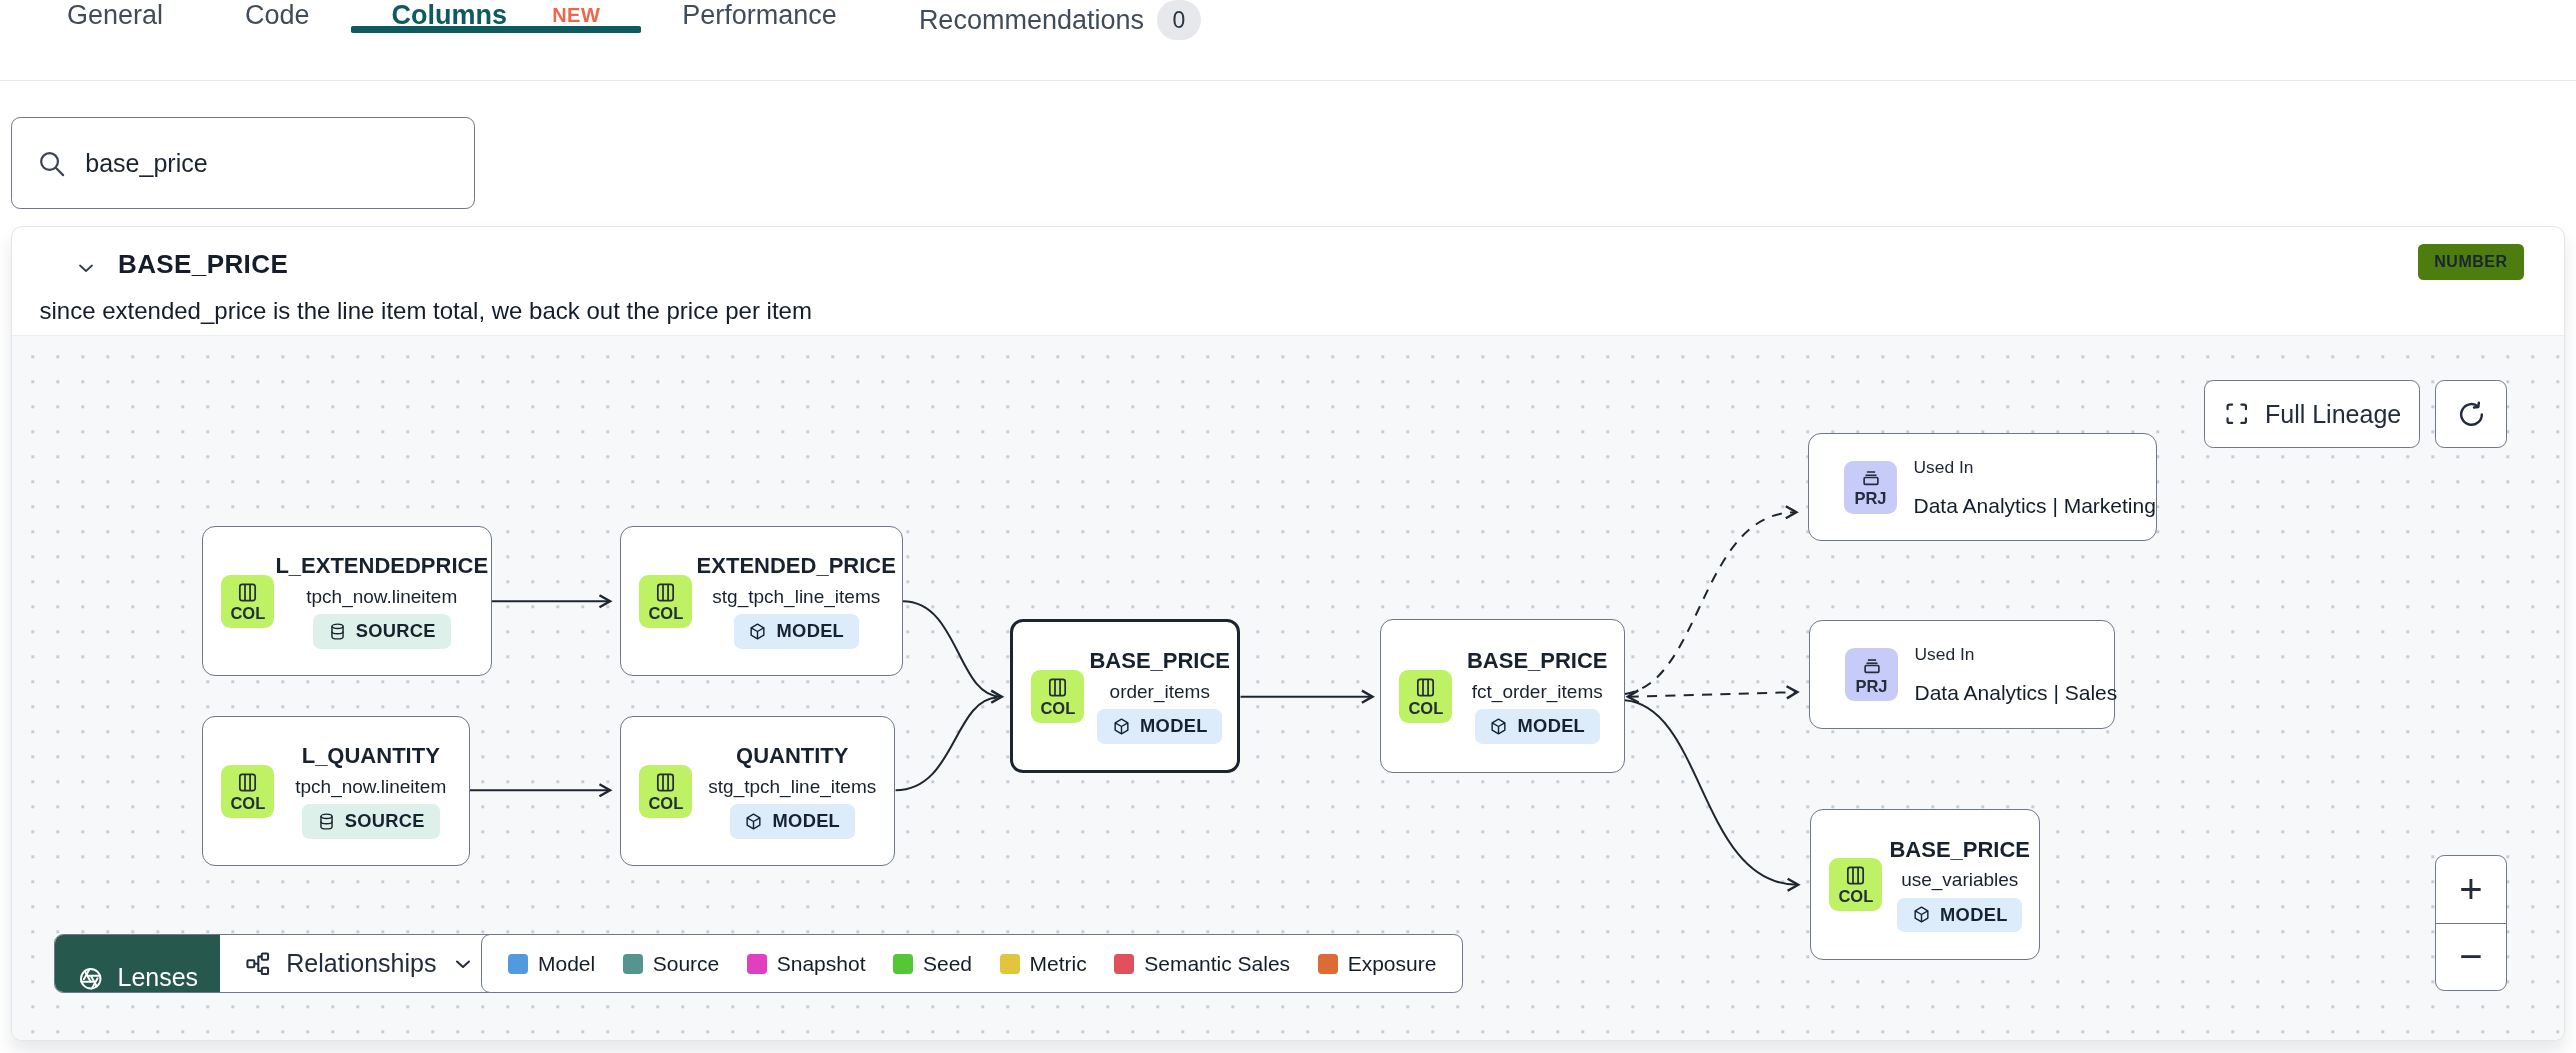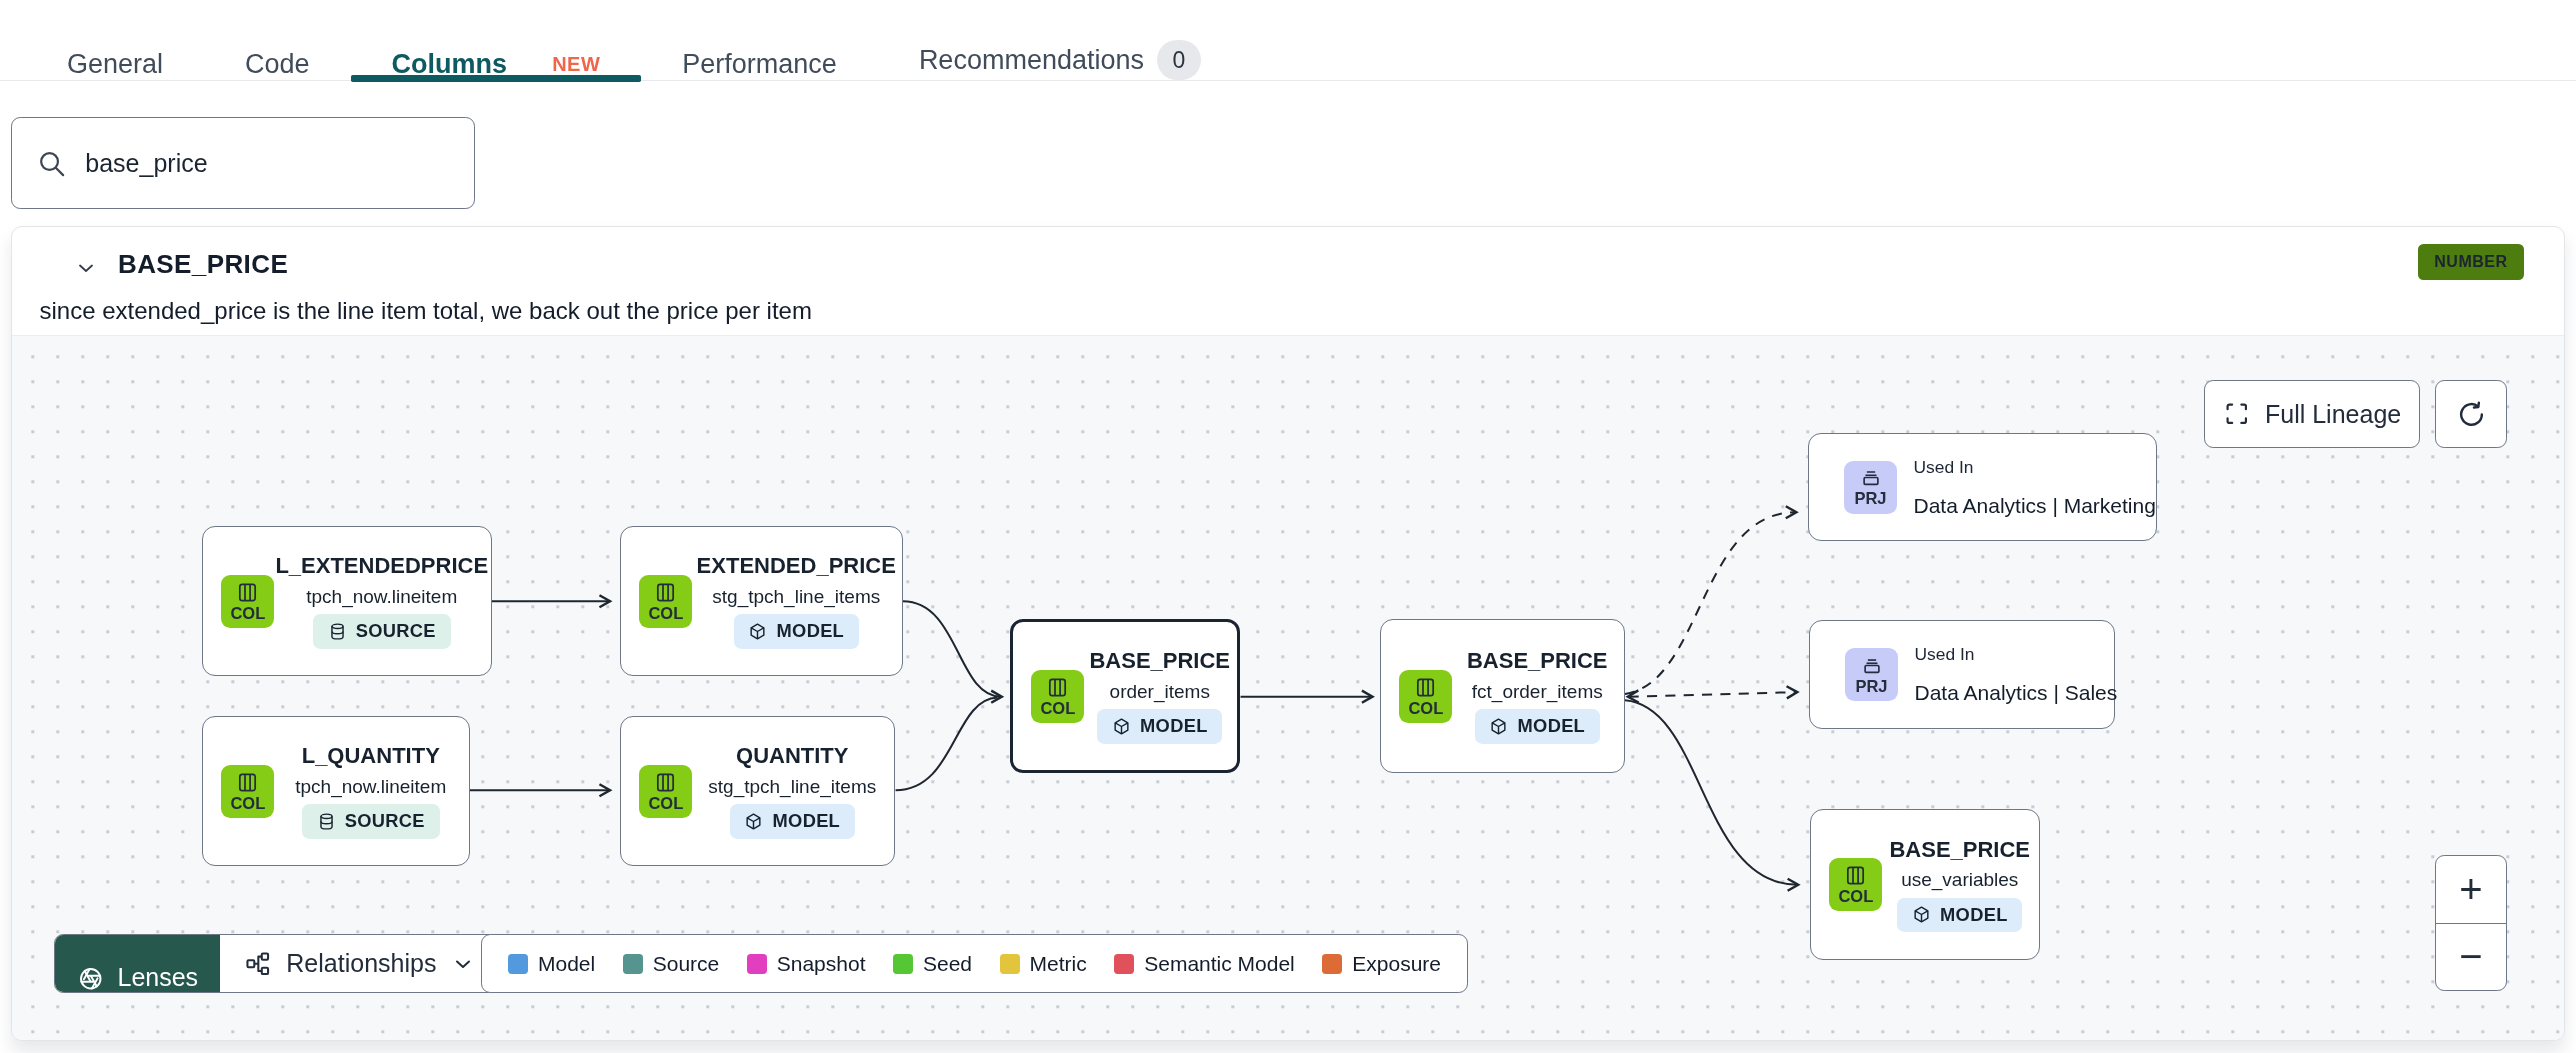--- a/index.html
+++ b/index.html
@@ -1,21 +1,21 @@
 <!DOCTYPE html>
 <html style="font-size:14.7px"><head>
 <meta charset="utf-8">
 <style>
   * { margin:0; padding:0; box-sizing:border-box; }
   html,body { width:2576px; height:1053px; background:#fff; font-family:"Liberation Sans", sans-serif; overflow:hidden; }
   .root { position:relative; width:2576px; height:1053px; }
 
   
   .tabbar { position:absolute; top:0; left:0; right:0; height:81px; background:#fff;
-            border-bottom:1.8px solid #e7e9ed; display:flex; align-items:flex-end; padding-left:26px; }
+            border-bottom:1.8px solid #e7e9ed; display:flex; align-items:flex-start; padding-left:26px; }
   .tab { position:relative; display:flex; align-items:center; gap:13px; padding:0 41px;
          font-size:27px; color:#414c5b; font-weight:500; cursor:pointer; white-space:nowrap; }
   .tab.active { color:#0d5a61; font-weight:700; }
   .tab.active::after { content:""; position:absolute; left:0; right:0; bottom:-1.8px; height:6.4px;
          background:#0d5a61; border-radius:1.8px; }
   .tab-new { font-size:20px; font-weight:700; color:#f0664a; letter-spacing:0.5px;margin-left:32px; }
   .tab-count { min-width:44px; height:40px; padding:0 13px; border-radius:21px; background:#e6e8ec;
          color:#2a3441; font-size:23px; font-weight:500; display:flex; align-items:center; justify-content:center; }
 
   
@@ -40,21 +40,21 @@
   
   .canvas { position:absolute; left:0; right:0; top:108px; bottom:0; overflow:hidden;
             border-top:1.8px solid #eceef1; border-radius:0 0 11px 11px; background-color:#f7f8fa;
             background-image:radial-gradient(circle, #c8ccd4 1.7px, transparent 1.7px);
             background-size:25px 25px; background-position:8.3px 8.3px; }
   .edges { position:absolute; left:0; top:0; width:2547px; height:703px; }
 
   .node { position:absolute; background:#fff; border:1.8px solid #6d7787; border-radius:13px;
           display:flex; align-items:center; padding:0 18.3px; gap:16.5px; cursor:pointer; z-index:2; }
   .node.selected { border:3.7px solid #1b2531; }
-  .node-icon { width:53px; height:53px; border-radius:9.2px; background:#84cc16; color:#232d3b;
+  .node-icon { width:53px; height:53px; border-radius:9.2px; background:#bef264; color:#232d3b;
           display:flex; flex-direction:column; align-items:center; justify-content:center; flex:none; gap:0.9px; }
   .node-icon.prj { background:#c7cbf8; }
   .node-icon .lbl { font-size:16.5px; font-weight:700; line-height:1; }
   .node-main { flex:1; display:flex; flex-direction:column; align-items:center; gap:6.4px; min-width:0; }
   .node-main.left { align-items:flex-start; gap:16px; }
   .node-title { font-size:22px; font-weight:600; color:#18222f; white-space:nowrap; }
   .node-sub { font-size:19px; color:#18222f; white-space:nowrap; }
   .node-badge { display:inline-flex; align-items:center; gap:9.2px; padding:6.4px 14.7px; border-radius:7.3px;
           font-size:18.3px; font-weight:600; color:#18222f; letter-spacing:0.3px; }
   .badge-source { background:#def0ea; }
@@ -405,21 +405,21 @@
         <span class="legend-item">
             <span class="sw" style="background: rgb(85, 198, 52);"></span>
             <span>Seed</span>
           </span>
         <span class="legend-item">
             <span class="sw" style="background: rgb(226, 197, 61);"></span>
             <span>Metric</span>
           </span>
         <span class="legend-item">
             <span class="sw" style="background: rgb(224, 81, 92);"></span>
-            <span>Semantic Model</span>
+            <span>Semantic Sales</span>
           </span>
         <span class="legend-item">
             <span class="sw" style="background: rgb(220, 107, 54);"></span>
             <span>Exposure</span>
           </span>
       </div>
 
     </div>
   </div>
 </div>

